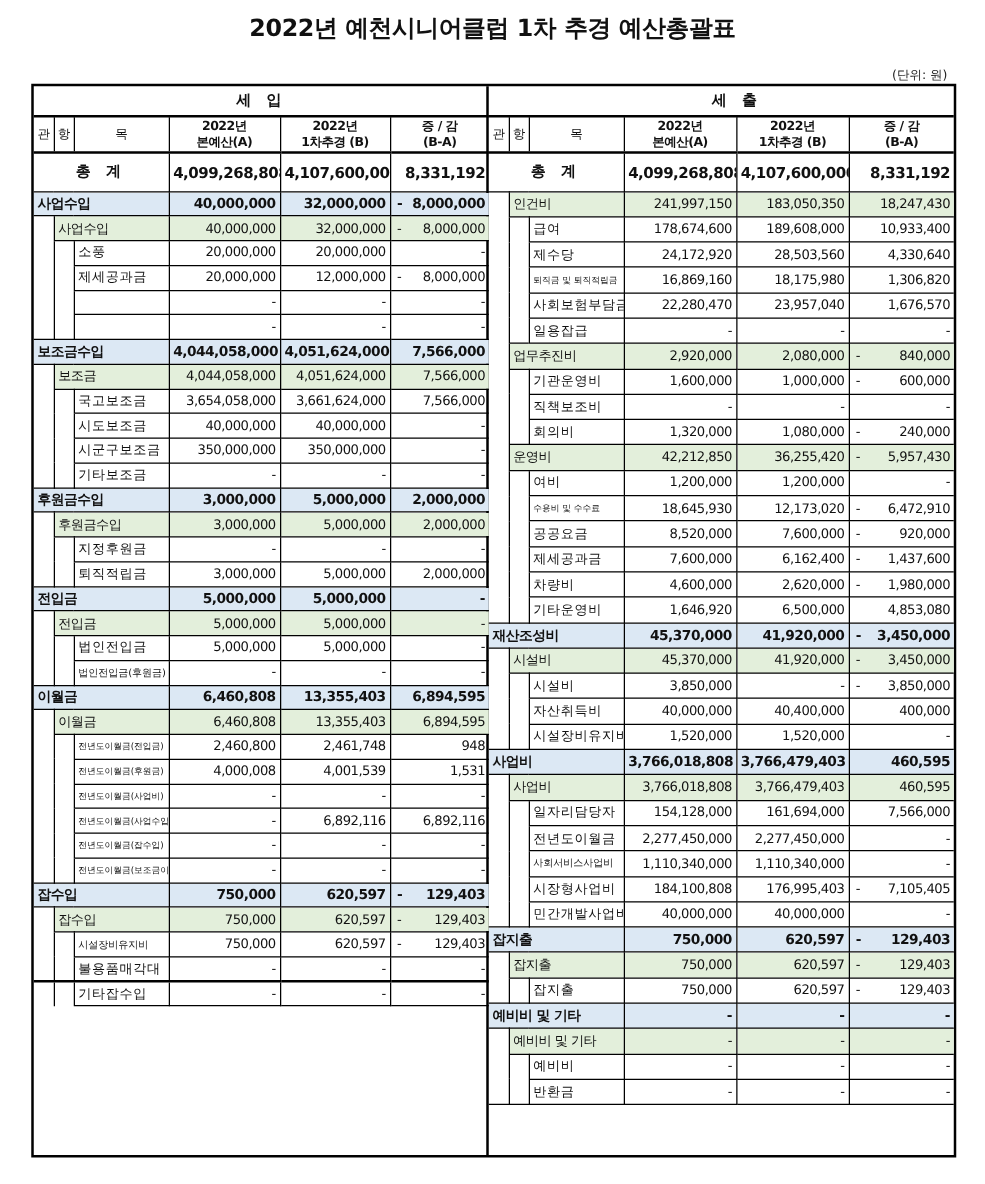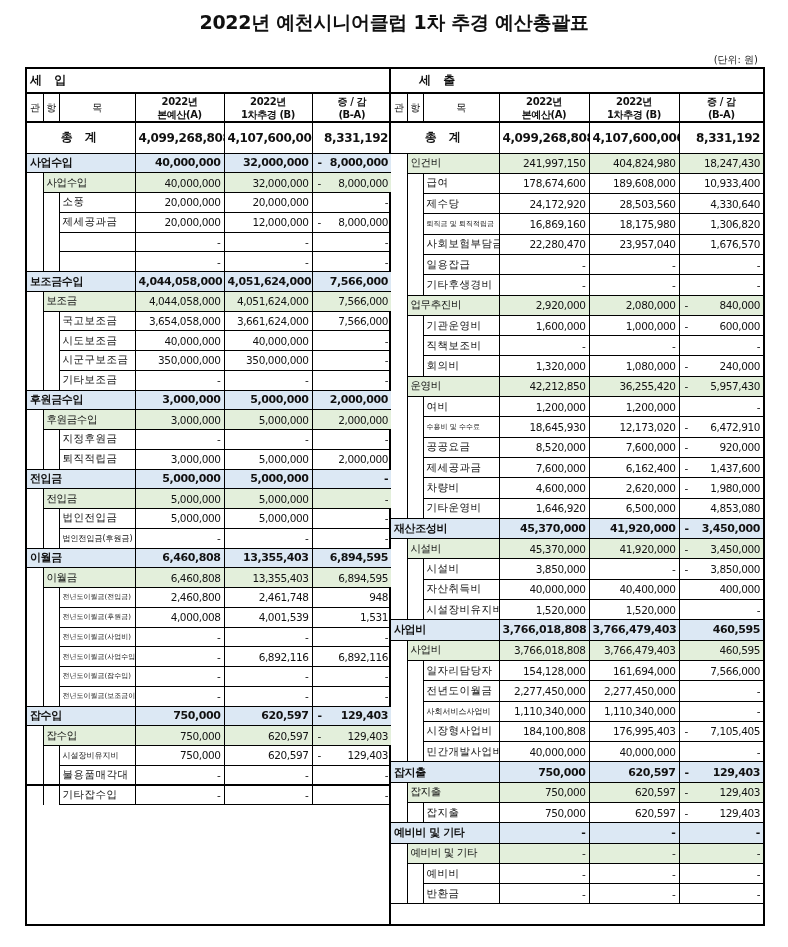--- a/index.html
+++ b/index.html
@@ -8,21 +8,21 @@
   .title { position: absolute; left: 0; top: 10px; width: 788px; text-align: center; font-size: 19px; font-weight: bold; letter-spacing: -0.3px; }
   .unit { position: absolute; right: 30px; top: 53px; font-size: 10px; color: #222; }
   .wrap { position: absolute; left: 25px; top: 67px; width: 740px; height: 859px; border: 2px solid #000; }
   .side { position: absolute; top: 0; }
   .side.left { left: 0; width: 364px; height: 100%; border-right: 2px solid #000; }
   .side.right { left: 364px; width: 372px; }
   table { border-collapse: collapse; table-layout: fixed; width: 100%; }
   td { border: 1px solid #000; font-size: 10.5px; white-space: nowrap; overflow: hidden; padding: 0 3px; letter-spacing: -0.4px; }
   td.num { text-align: right; }
   td.c { text-align: center; }
-  .sec-title td { height: 24px; font-weight: bold; font-size: 12px; letter-spacing: 4px; border-bottom: 2px solid #000; border-top: none; }
+  .sec-title td { height: 24px; text-align: center; font-weight: bold; font-size: 12px; letter-spacing: 4px; border-bottom: 2px solid #000; border-top: none; }
   .colhead td { height: 29px; text-align: center; font-size: 10px; line-height: 13px; font-weight: bold; border-bottom: 2px solid #000; }
   .colhead td.plain { font-weight: normal; }
   .total td { height: 31px; font-weight: bold; font-size: 12px; }
   .total td.label { text-align: center; letter-spacing: 4px; }
   .l td.r { height: 19.75px; }
   .rt td.r { height: 20.3px; }
   .gwan td { background: #dce8f4; font-weight: bold; font-size: 11px; }
   .hang td.lbl, .hang td.num { background: #e3efdb; }
   .hang td { font-size: 10.5px; }
   .mok td.lbl { font-size: 10.5px; letter-spacing: 0.5px; }
@@ -390,21 +390,21 @@
         <tr class="total">
           <td colspan="3" class="label" style="border-left:none">총 계</td>
           <td class="num">4,099,268,808</td>
           <td class="num">4,107,600,000</td>
           <td class="num" style="border-right:none">8,331,192</td>
         </tr>
           <tr class="hang">
             <td class="r blank" style="border-left:none;border-top:none;border-bottom:none;"></td>
             <td class="r lbl" colspan="2">인건비</td>
             <td class="r num">241,997,150</td>
-            <td class="r num">404,824,980</td>
+            <td class="r num">183,050,350</td>
             <td class="r num" style="border-right:none">18,247,430</td>
           </tr>
           <tr class="mok">
             <td class="r blank" style="border-left:none;border-top:none;border-bottom:none;"></td>
             <td class="r blank" style="border-top:none;border-bottom:none;"></td>
             <td class="r lbl">급여</td>
             <td class="r num">178,674,600</td>
             <td class="r num">189,608,000</td>
             <td class="r num" style="border-right:none">10,933,400</td>
           </tr>
@@ -429,28 +429,20 @@
             <td class="r blank" style="border-top:none;border-bottom:none;"></td>
             <td class="r lbl">사회보험부담금</td>
             <td class="r num">22,280,470</td>
             <td class="r num">23,957,040</td>
             <td class="r num" style="border-right:none">1,676,570</td>
           </tr>
           <tr class="mok">
             <td class="r blank" style="border-left:none;border-top:none;border-bottom:none;"></td>
             <td class="r blank" style="border-top:none;border-bottom:none;"></td>
             <td class="r lbl">일용잡급</td>
-            <td class="r num">-</td>
-            <td class="r num">-</td>
-            <td class="r num" style="border-right:none">-</td>
-          </tr>
-          <tr class="mok">
-            <td class="r blank" style="border-left:none;border-top:none;border-bottom:none;"></td>
-            <td class="r blank" style="border-top:none;"></td>
-            <td class="r lbl">기타후생경비</td>
             <td class="r num">-</td>
             <td class="r num">-</td>
             <td class="r num" style="border-right:none">-</td>
           </tr>
           <tr class="hang">
             <td class="r blank" style="border-left:none;border-top:none;border-bottom:none;"></td>
             <td class="r lbl" colspan="2">업무추진비</td>
             <td class="r num">2,920,000</td>
             <td class="r num">2,080,000</td>
             <td class="r num" style="border-right:none">

